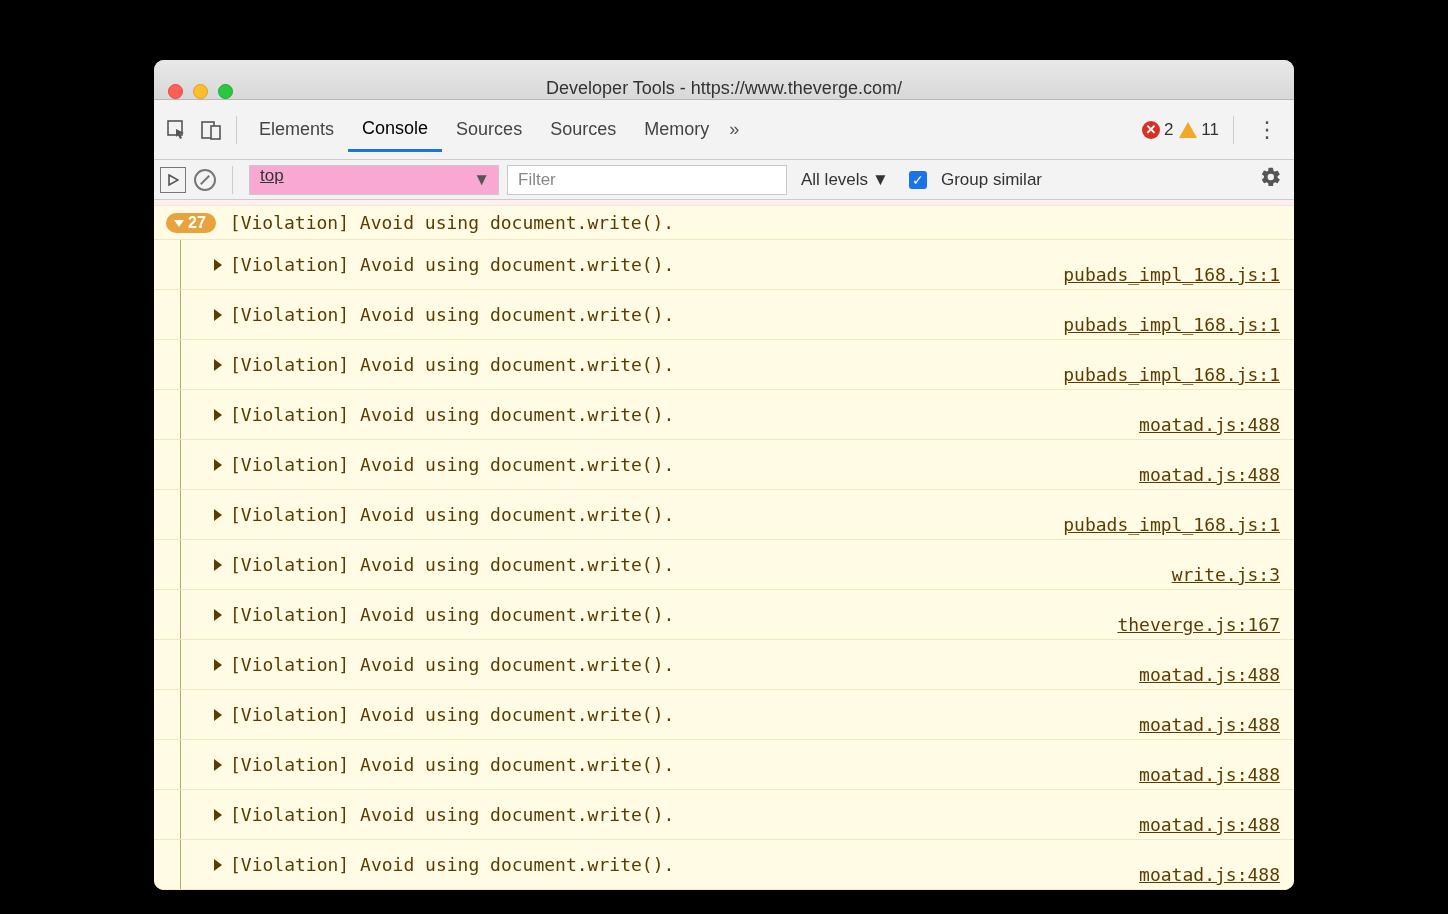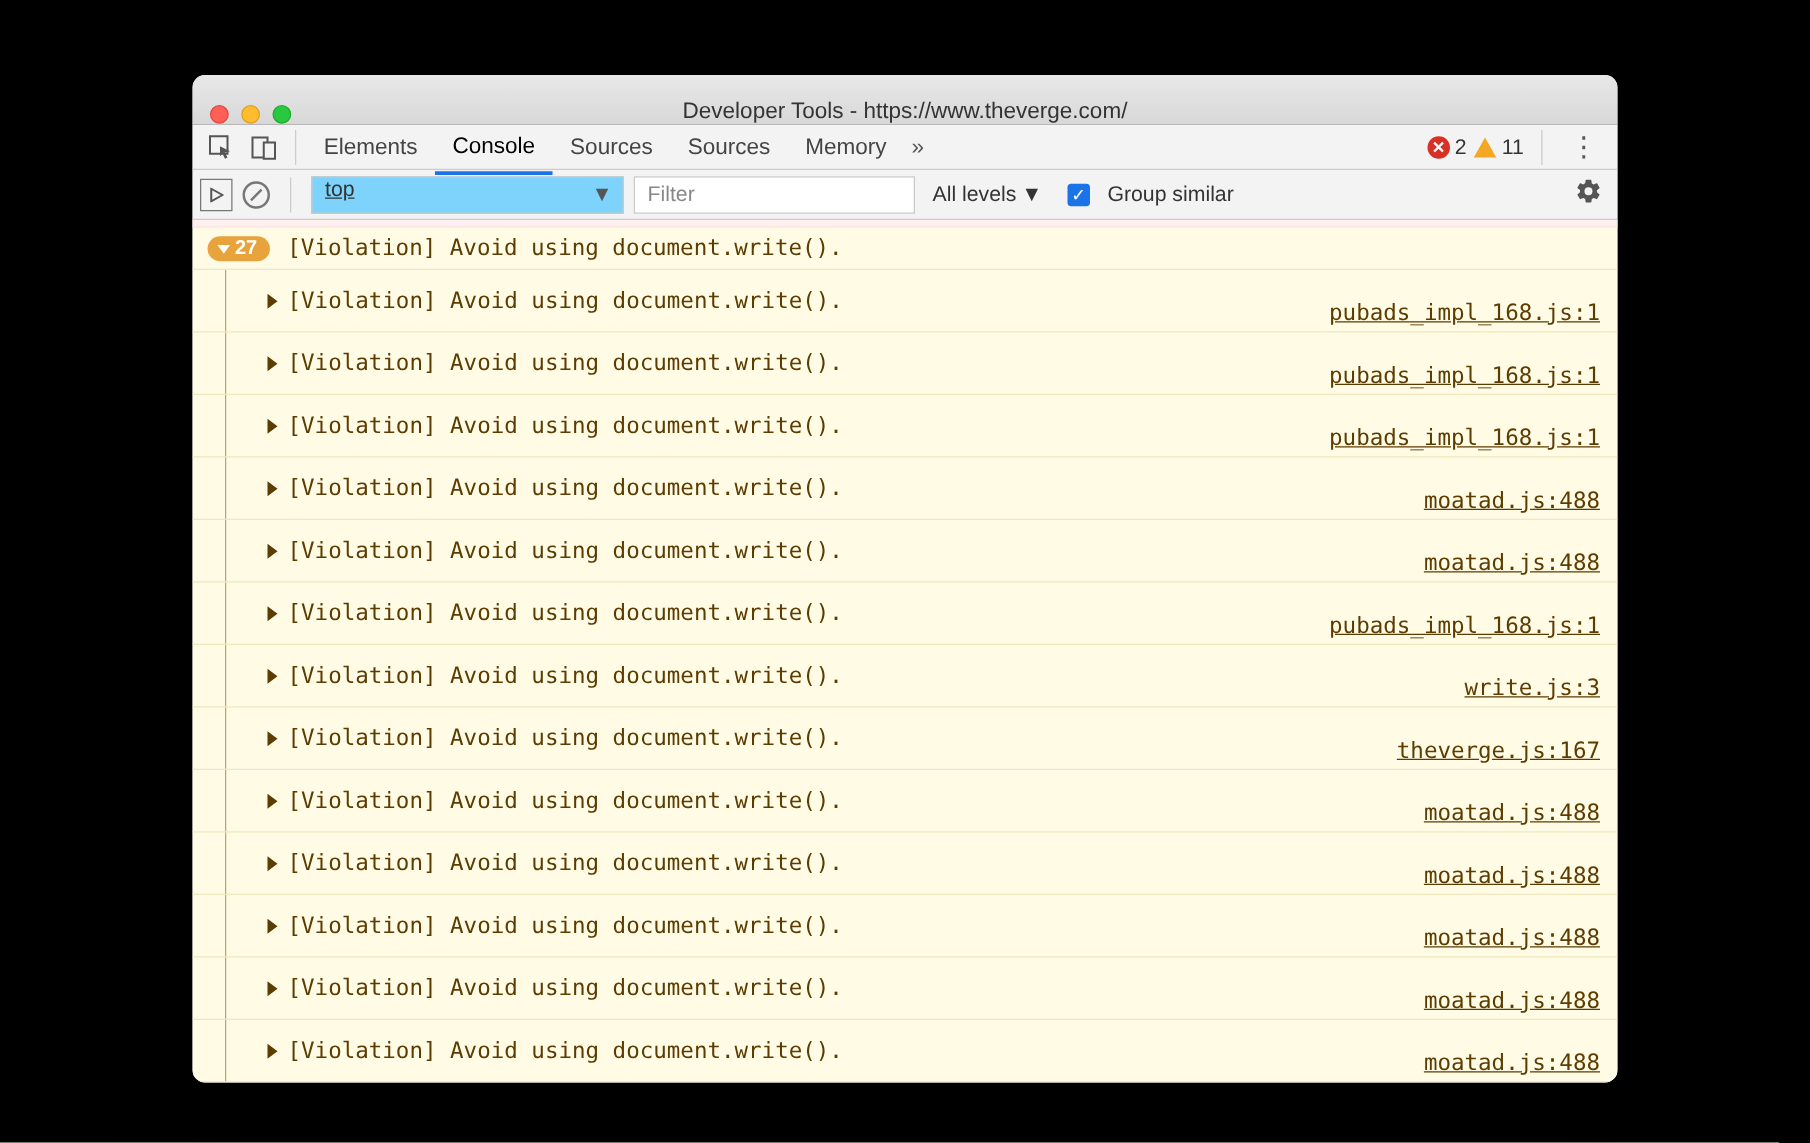--- a/index.html
+++ b/index.html
@@ -41,21 +41,21 @@
   .tl-green { background: #28c840; border: 1px solid #1dad2b; }
   .window-title {
     position: absolute;
     left: 0; right: 0;
     text-align: center;
     font-size: 18px;
     color: #333;
     pointer-events: none;
   }
   .devtools-tabs {
-    height: 36px;
+    height: 60px;
     border-bottom: 1px solid #ccc;
     display: flex;
     align-items: center;
     background: #f3f3f3;
     color: #333;
     font-size: 18px;
   }
   .toolbar-iconbtn {
     width: 34px; height: 44px;
     display: flex; align-items: center; justify-content: center;
@@ -116,28 +116,28 @@
   }
   .clear-btn {
     width: 22px; height: 22px; border: 2px solid #777; border-radius:50%;
     position: relative;
   }
   .clear-btn::after {
     content:""; position:absolute; left:3px; right:3px; top:50%;
     height:2px; background:#777; transform: translateY(-50%) rotate(-45deg);
   }
   .context-select {
-    background:#7dd3fc; border:1px solid #c9c9c9; height:30px;
+    background:#f9a8d4; border:1px solid #c9c9c9; height:30px;
     padding:0 12px 0 10px; font-size:17px; min-width:250px;
     position:relative; color:#333;text-decoration:underline;
   }
   .select-caret { position:absolute; right:8px; top:50%; transform:translateY(-50%); color:#555; }
   .filter-input {
     background:#fff; border:1px solid #c9c9c9; height:30px;
-    font-size:17px; padding:0 10px; width:225px; color:#3b82f6;
+    font-size:17px; padding:0 10px; width:280px; color:#3b82f6;
   }
   .filter-input::placeholder { color:#888; }
   .levels {
     padding:0 6px; color:#333; display:flex; gap:4px;
   }
   .checkbox {
     width:18px; height:18px; background:#1a73e8; border-radius:3px;
     display:flex; align-items:center; justify-content:center; color:#fff; font-size:14px;
     margin-left:6px;
   }

